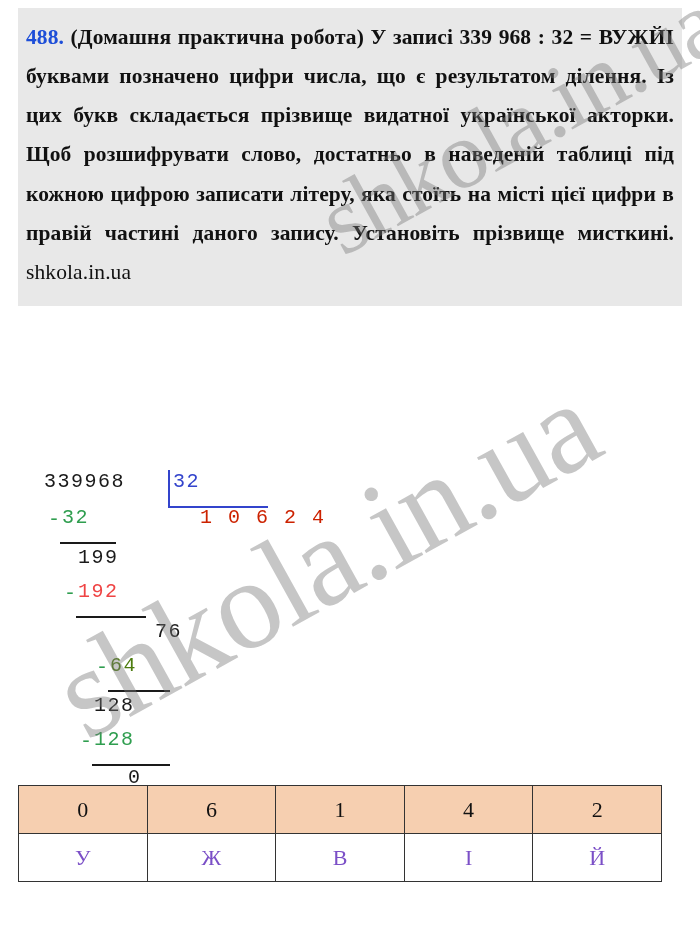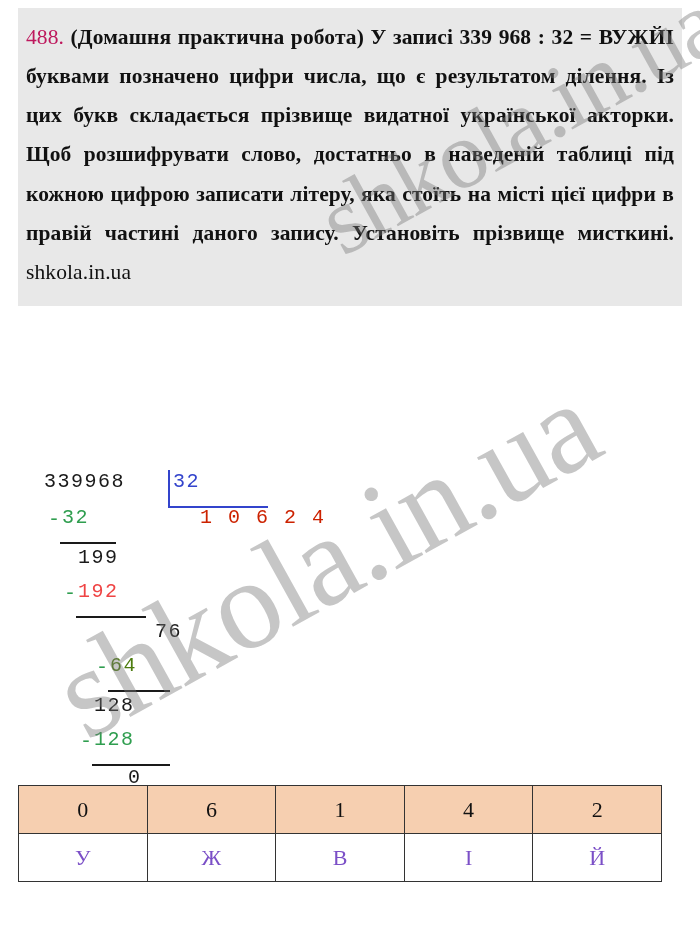--- a/index.html
+++ b/index.html
@@ -29,22 +29,22 @@
     margin: 0;
     font-size: 21.5px;
     font-weight: bold;
     line-height: 1.82;
     text-align: justify;
     text-align-last: justify;
     color: #111111;
     letter-spacing: 0.1px;
   }
   .num {
-    color: #be185d;
-    font-weight: normal;
+    color: #1d4ed8;
+    font-weight: bold;
   }
   .ital {
   }
   .site {
     font-weight: normal;
     font-style: normal;
   }
 
   
   .division {

